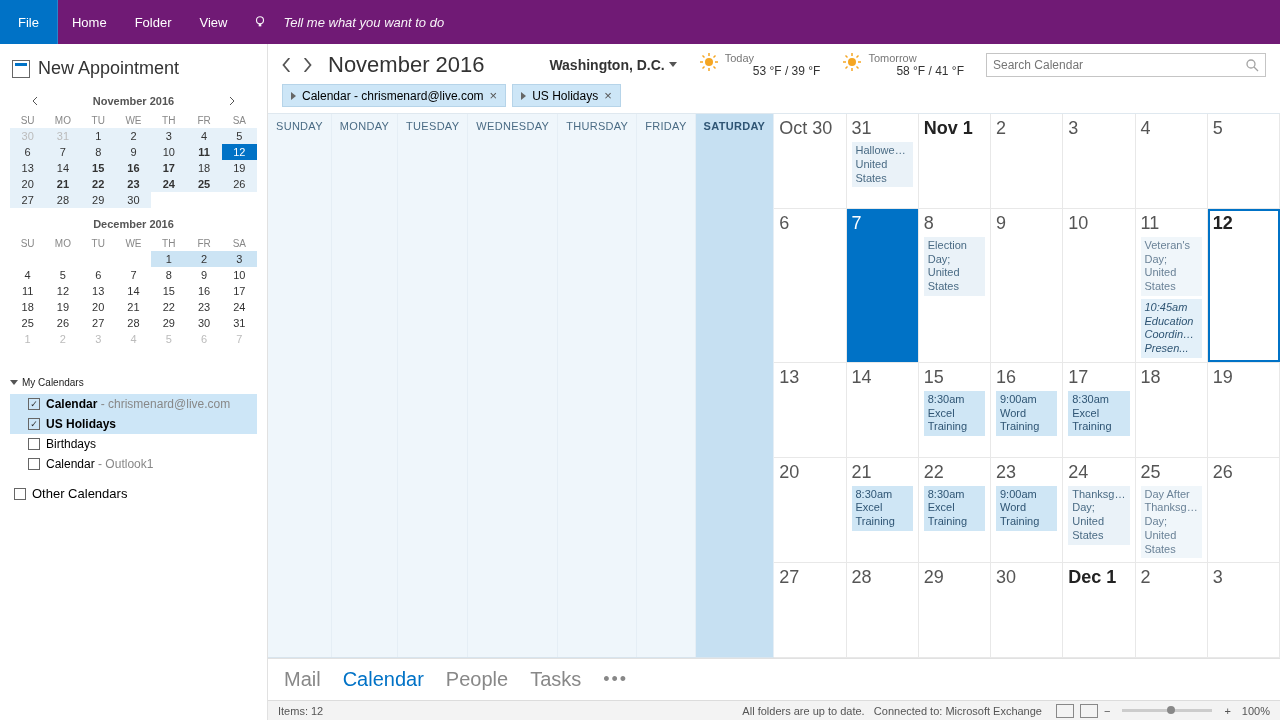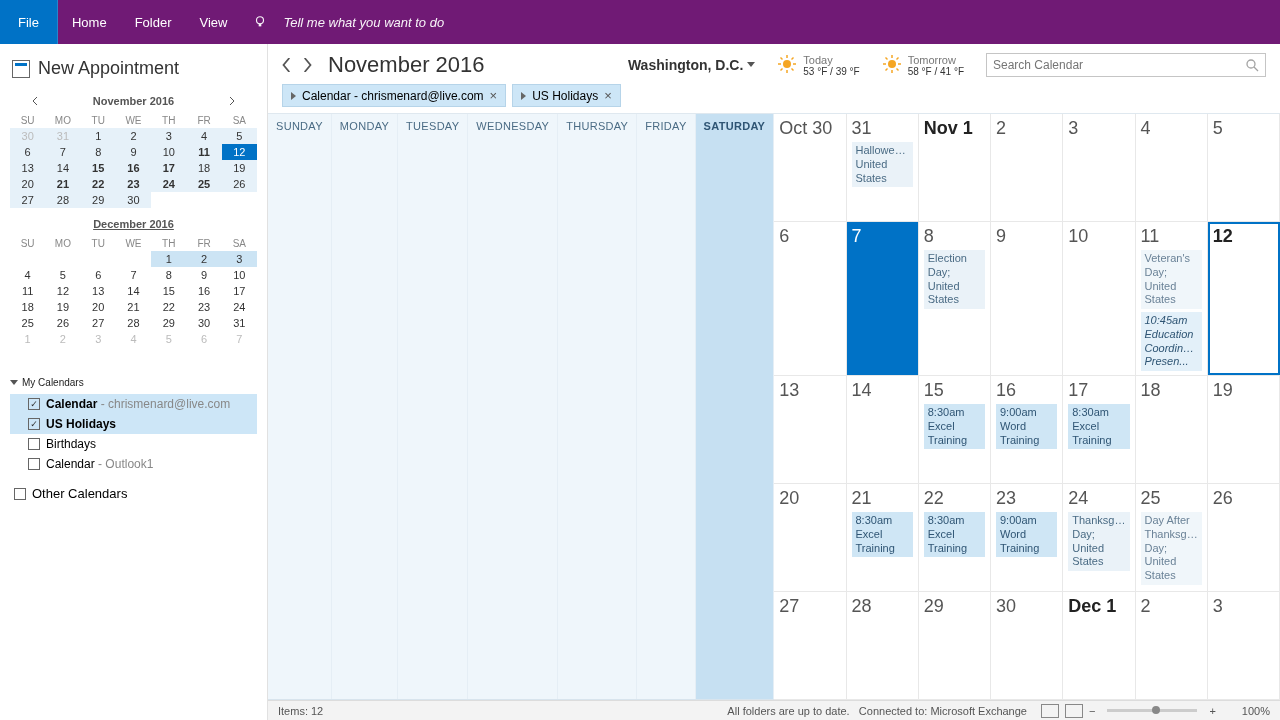--- a/index.html
+++ b/index.html
@@ -39,21 +39,21 @@
 
 .main { flex: 1; display: flex; flex-direction: column; }
 .toprow { display: flex; align-items: center; padding: 8px 14px 4px; gap: 10px; }
 .toprow .nav { display: flex; gap: 10px; color: #555; }
 .toprow .title { font-size: 22px; color: #333; margin-left: 6px; }
 .toprow .spacer { flex: 1; }
 .toprow .loc { font-size: 14px; font-weight: 600; color: #333; display: flex; align-items: center; gap: 4px; }
 .weather { display: flex; align-items: flex-start; gap: 6px; font-size: 11px; color: #333; margin-left: 12px; }
 .weather .sun { width: 20px; height: 20px; }
 .weather .lab { color: #777; }
-.weather .tmp { font-size: 10px; }
+.weather .tmp { font-size: 12px; margin-left: 28px; }
 .searchwrap { border: 1px solid #c5c5c5; width: 280px; height: 24px; display: flex; align-items: center; padding: 0 6px; margin-left: 12px; }
 .searchwrap input { border: none; outline: none; flex: 1; font-size: 12px; color: #555; }
 .searchwrap .mag { width: 14px; height: 14px; opacity: .6; }
 
 .tabs { display: flex; padding: 2px 0 0 14px; font-size: 12px; }
 .ctab { display: flex; align-items: center; gap: 6px; background: #cde6f7; padding: 3px 8px; border: 1px solid #b6d4e9; margin-right: 6px; }
 .ctab .carr { width: 0; height: 0; border-top: 4px solid transparent; border-bottom: 4px solid transparent; border-left: 5px solid #666; }
 .ctab .x { font-size: 13px; color: #555; cursor: default; }
 
 .grid { flex: 1; display: flex; flex-direction: row; border-top: 1px solid #dfe8ef; margin-top: 6px; }
@@ -178,21 +178,21 @@
               <td class="shade">30</td>
               <td class="dim"></td>
               <td class="dim"></td>
               <td class="dim"></td>
             </tr>
       </tbody>
         </table>
     </div>
 
     <div class="mini">
-      <div class="hdr" style="gap:0;justify-content:center;text-decoration:underline;">
+      <div class="hdr" style="gap:0;justify-content:center;">
         <span>December 2016</span>
       </div>
       <table>
         <tbody>
             <tr>
               <th>SU</th>
               <th>MO</th>
               <th>TU</th>
               <th>WE</th>
               <th>TH</th>
@@ -497,28 +497,35 @@
           <div class="cell">
               <div class="dnum">2</div>
             </div>
           <div class="cell">
               <div class="dnum">3</div>
             </div>
         </div>
       </div>
     </div>
 
+    <div class="navfoot">
+      <span>Mail</span>
+      <span class="act">Calendar</span>
+      <span>People</span>
+      <span>Tasks</span>
+      <span class="dots">•••</span>
+    </div>
     <div class="status">
       <span>Items: 12</span>
       <span class="sp"></span>
       <span>All folders are up to date.</span>&nbsp;&nbsp;&nbsp;
       <span>Connected to: Microsoft Exchange</span>
       <div class="btns" style="margin-left:14px">
         <div class="vb"></div>
         <div class="vb"></div>
         <span>−</span>
         <div class="slider"></div>
         <span>+</span>
-        <span style="margin-left:20px">100%</span>
+        <span style="margin-left:5px">100%</span>
       </div>
     </div>
   </div>
 </div>
 
 </body></html>

